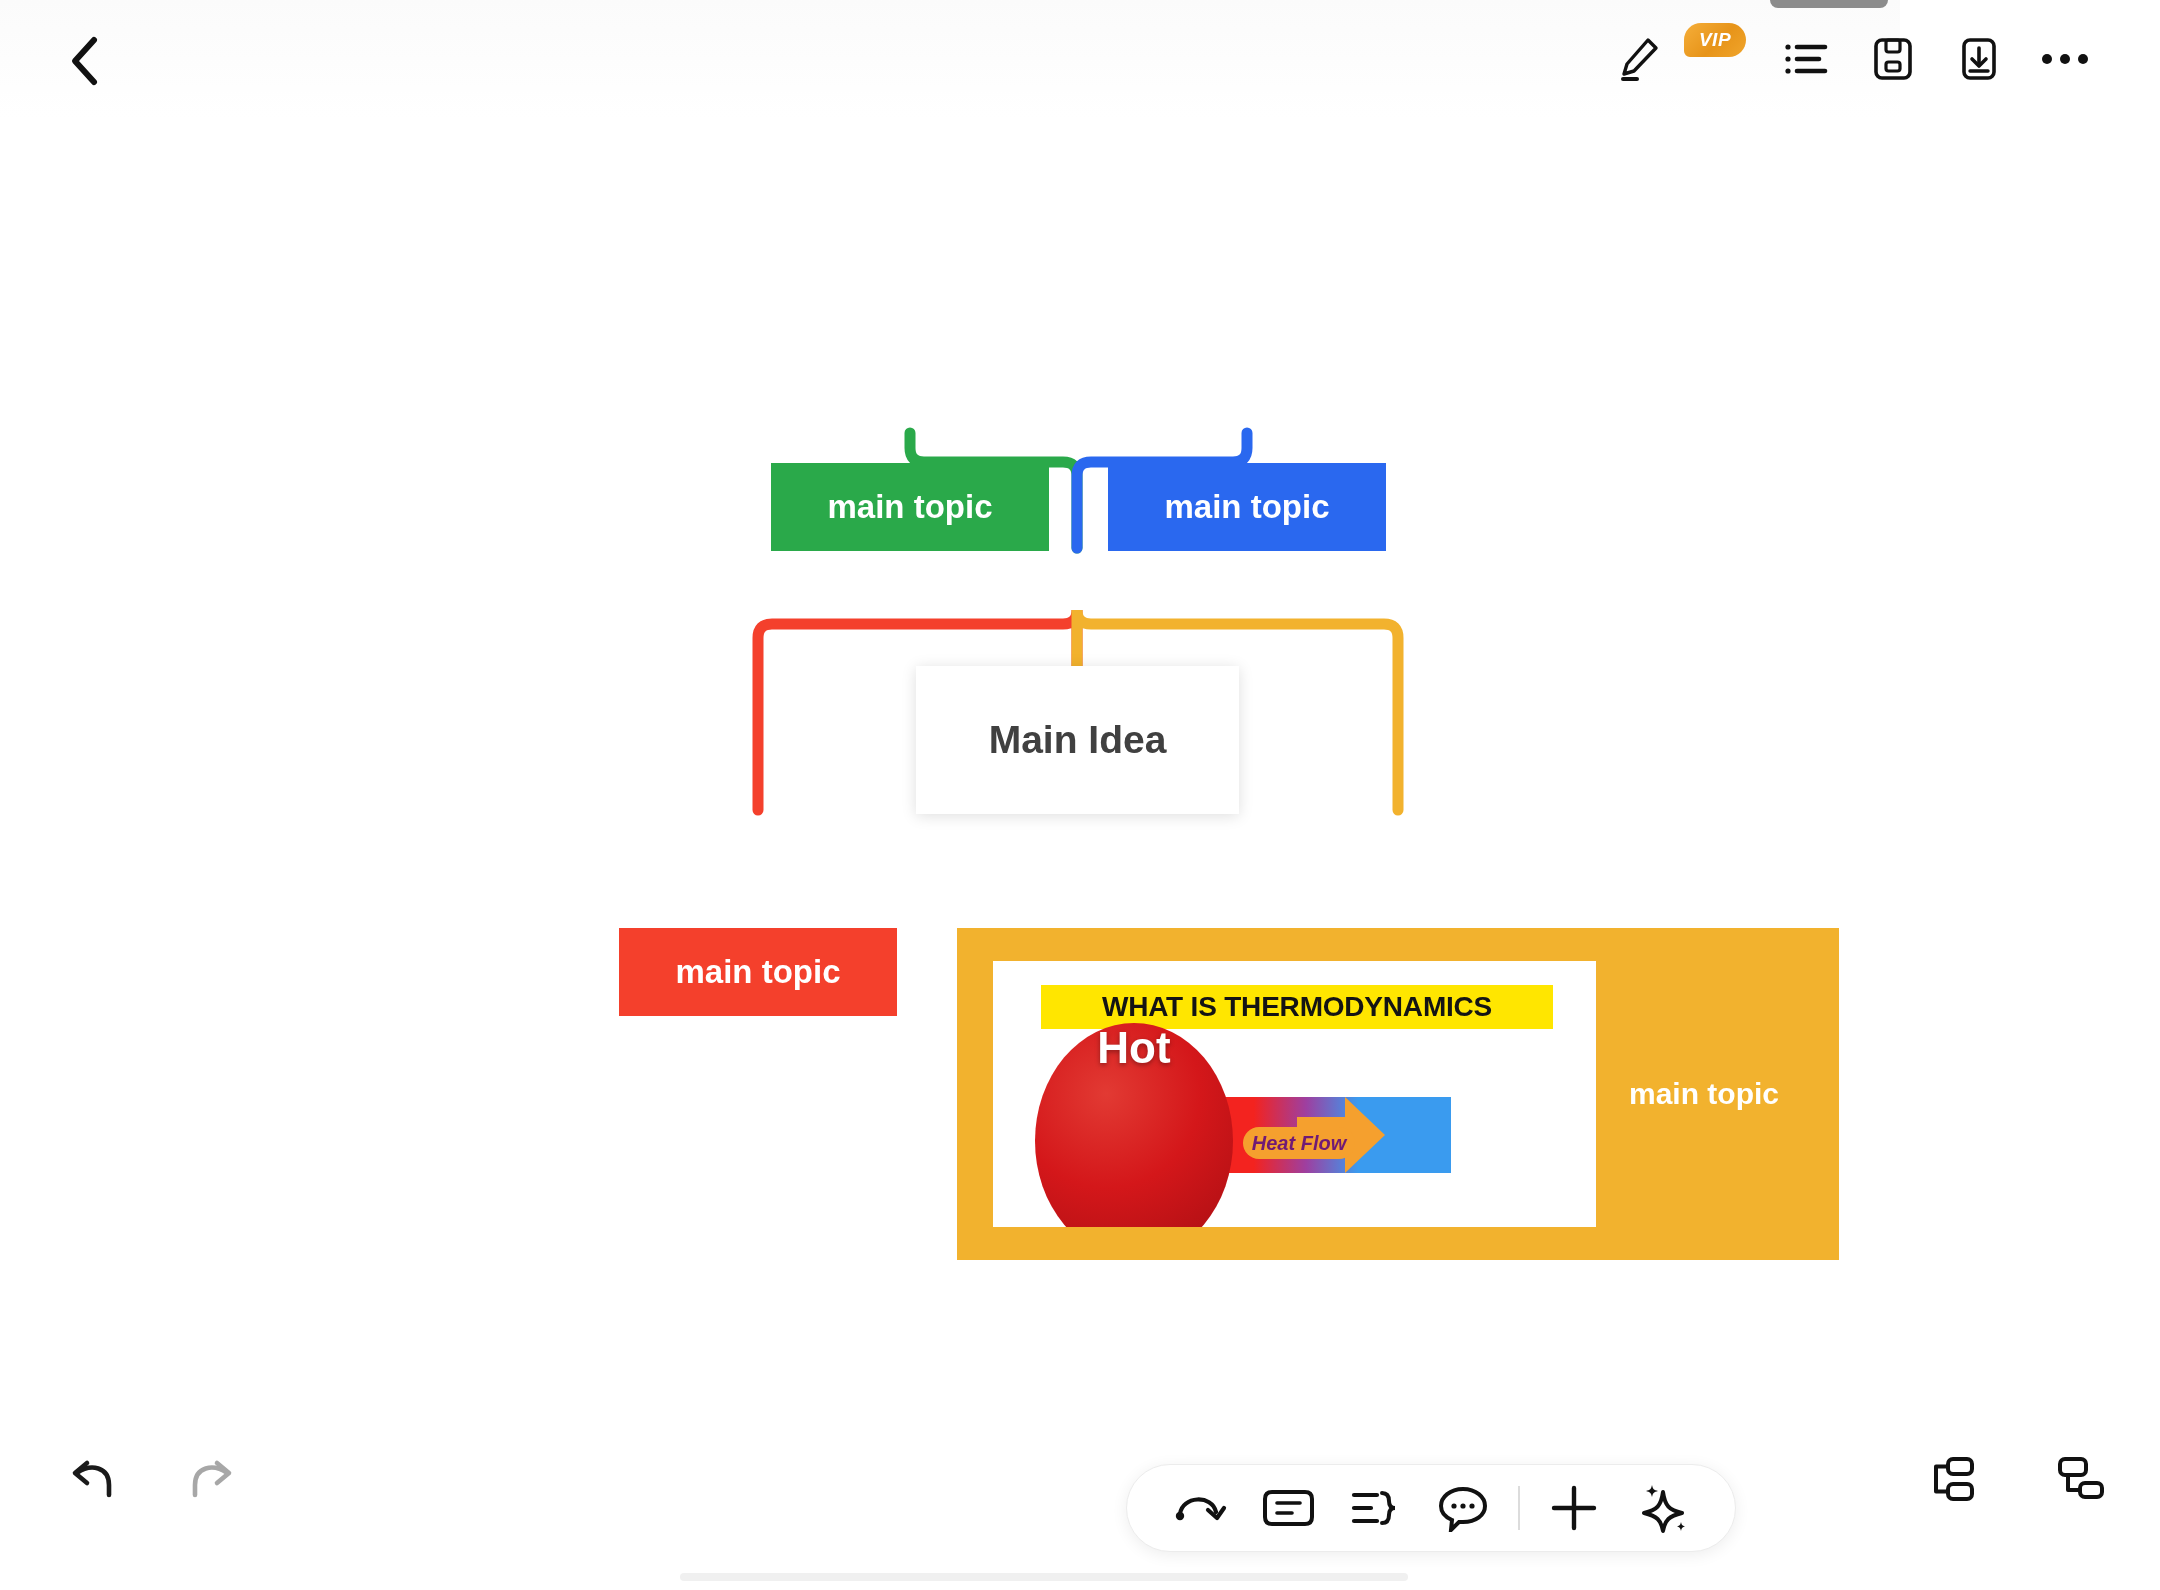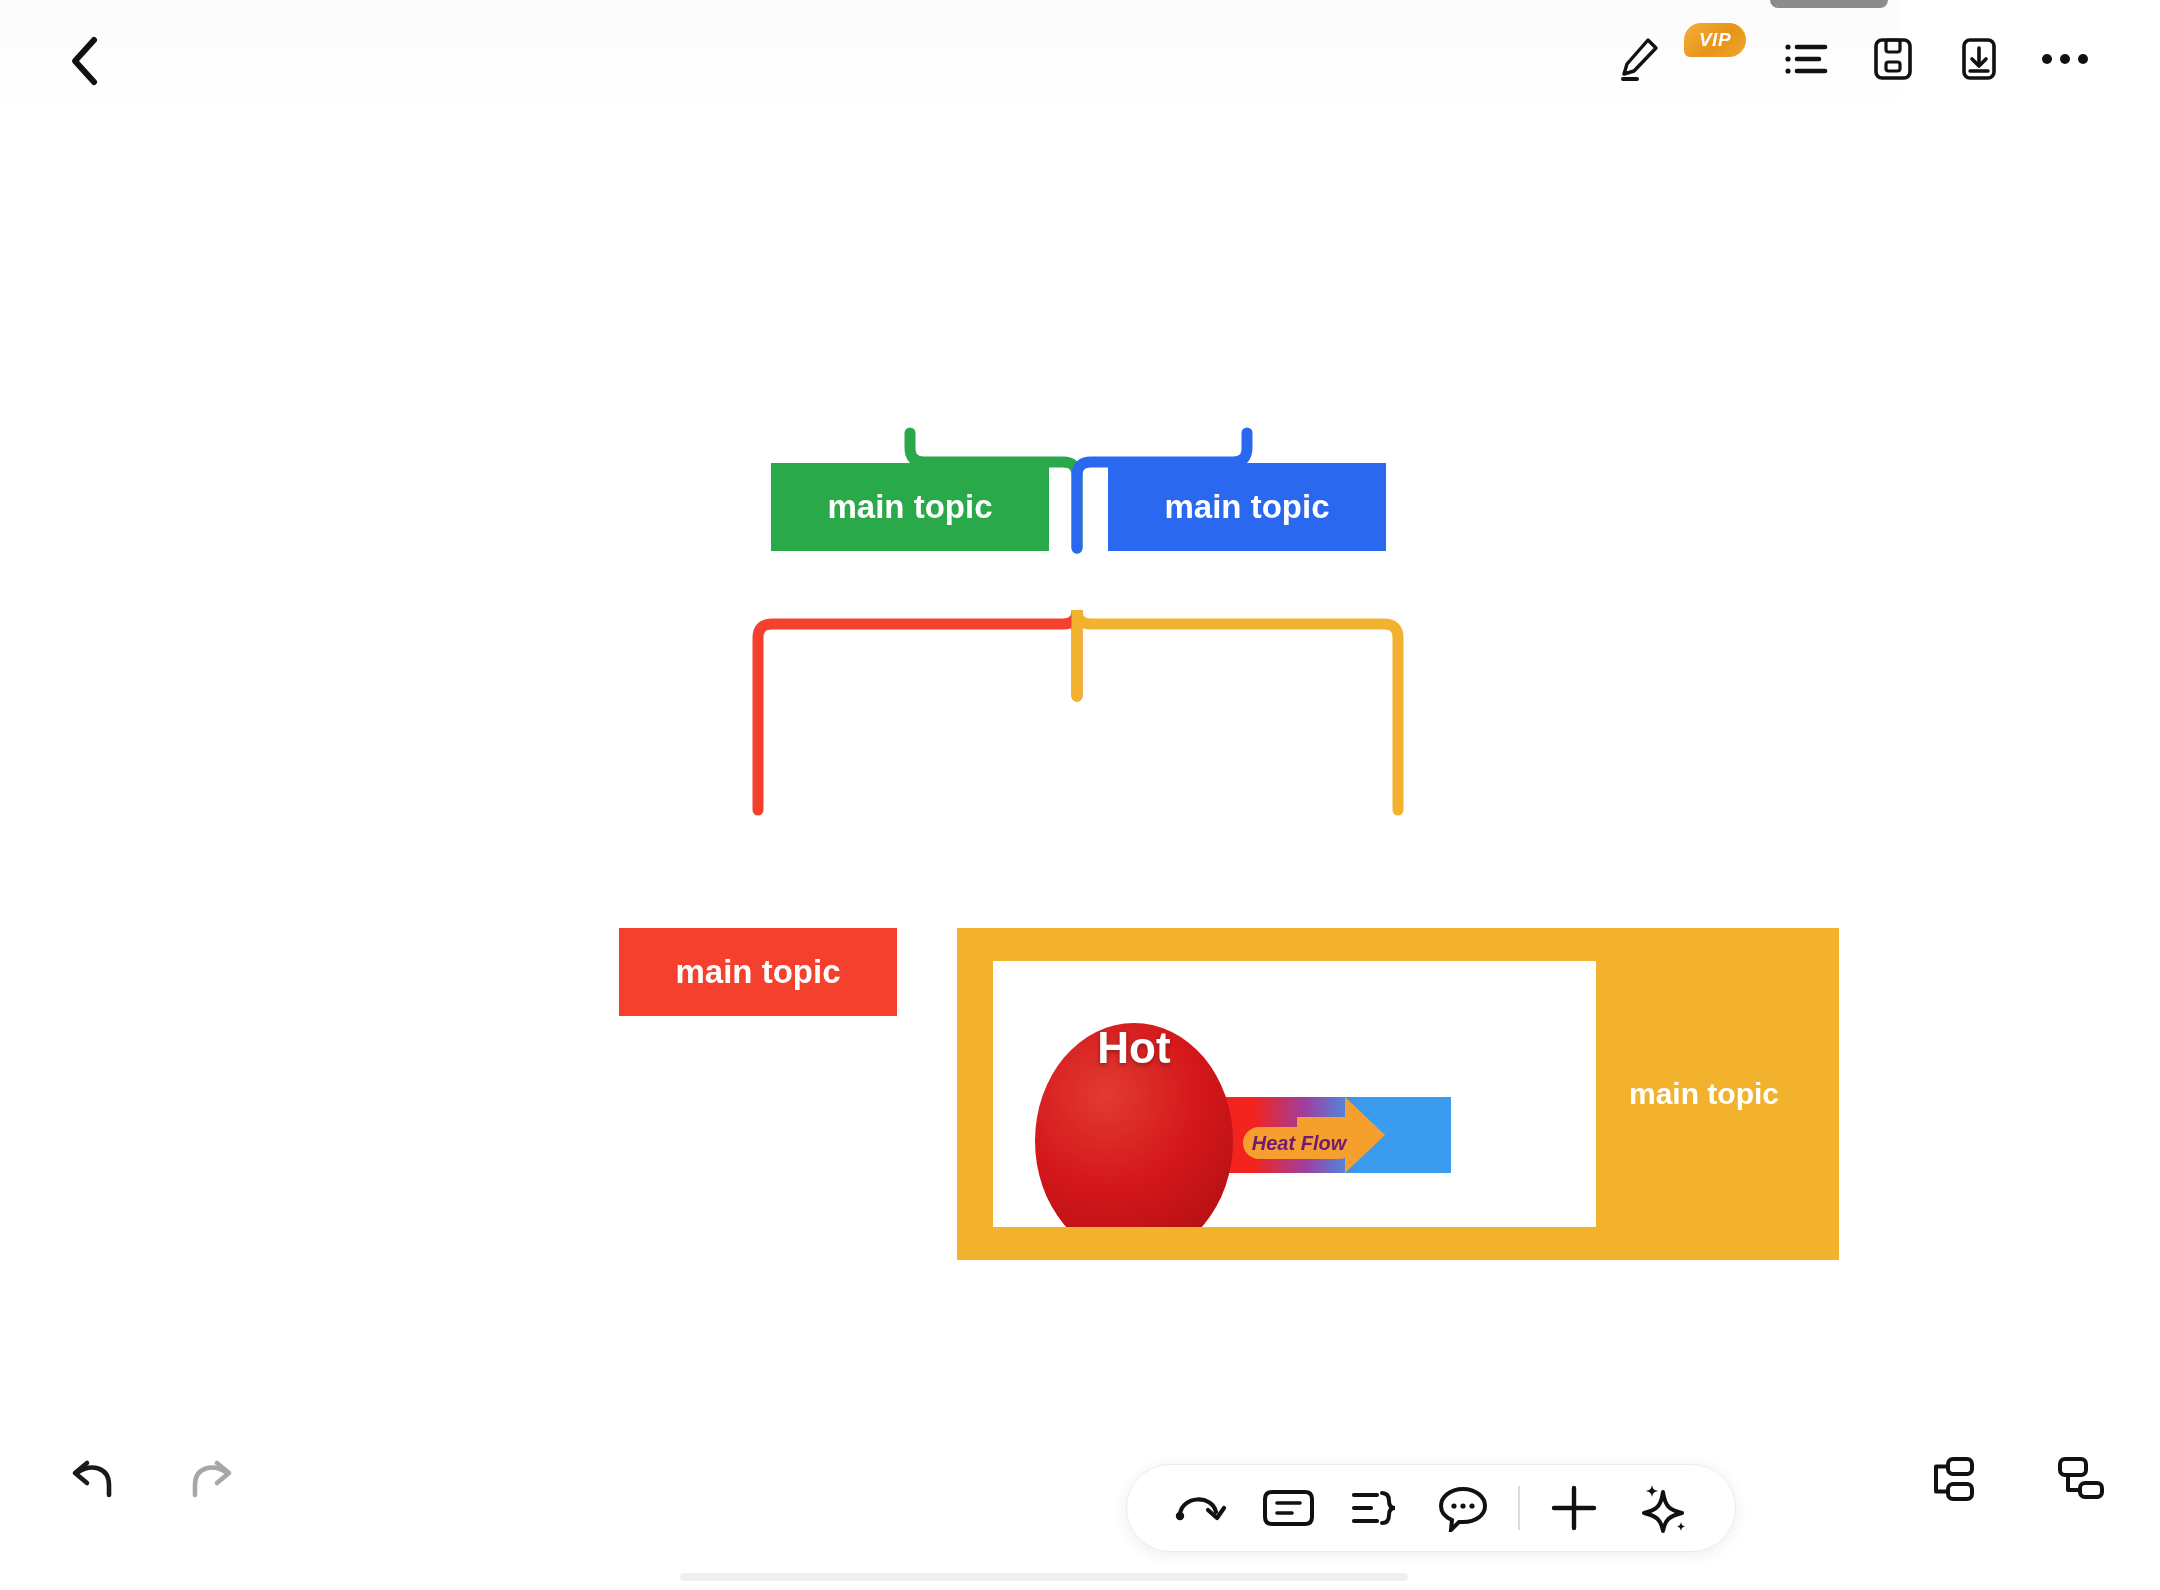--- a/index.html
+++ b/index.html
@@ -195,28 +195,32 @@
     </svg>
 
     <div class="node node-green">
       <span>main topic</span>
     </div>
 
     <div class="node node-blue">
       <span>main topic</span>
     </div>
 
+    <div class="node node-main">
+      <span>Main Idea</span>
+    </div>
 
     <div class="node node-red">
       <span>main topic</span>
     </div>
 
     <div class="node node-image">
       <div class="img-inner">
 
+        <div class="thermo-title">WHAT IS THERMODYNAMICS</div>
 
         <div class="bar-hc"></div>
 
         <svg class="heatflow-arrow" viewBox="0 0 96 92">
           <polygon points="4,28 52,28 52,8 92,46 52,84 52,64 4,64" fill="#f5a02e"></polygon>
         </svg>
 
         <div class="heatflow-pill">Heat Flow</div>
 
         <div class="circ-hot">

